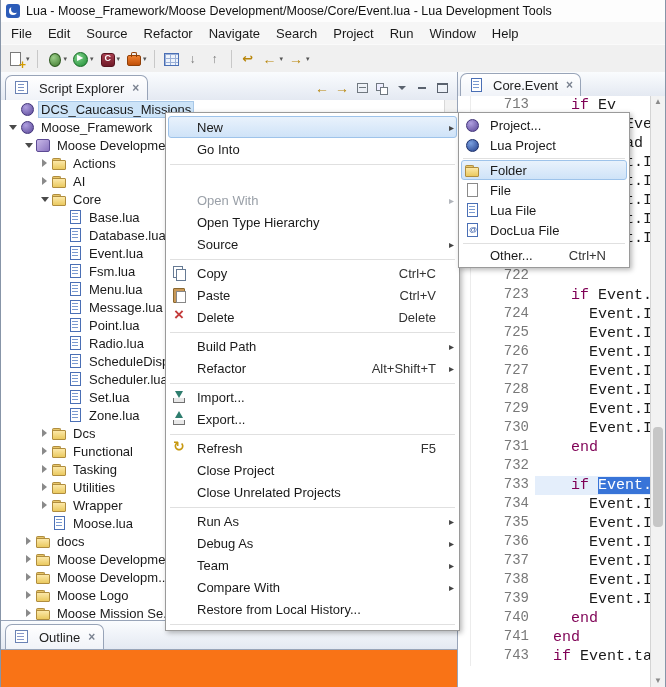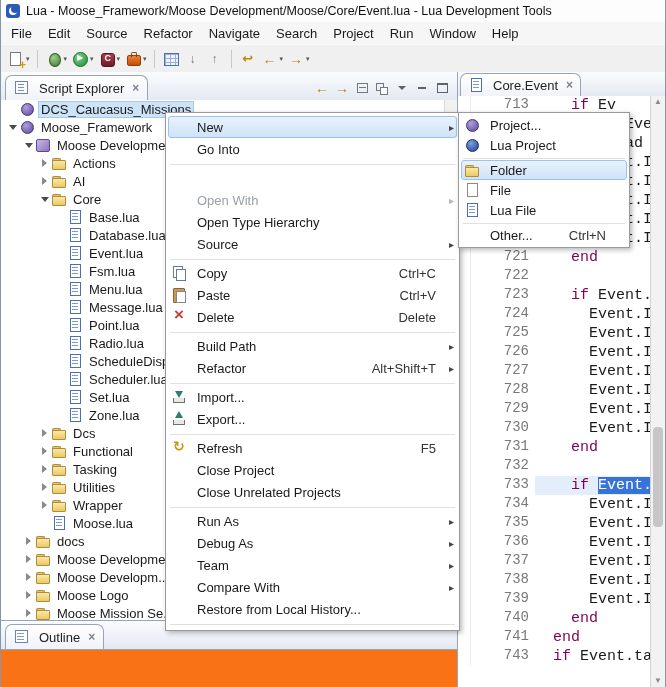--- a/index.html
+++ b/index.html
@@ -750,20 +750,26 @@
       <span class="marrow-sp"></span>
     </div>
 
     <div class="mitem">
       <span class="mico lua-file-icon"></span>
       <span class="mlabel">Lua File</span>
       <span class="mshort"></span>
       <span class="marrow-sp"></span>
     </div>
 
+    <div class="mitem">
+      <span class="mico doclua-file-icon"></span>
+      <span class="mlabel">DocLua File</span>
+      <span class="mshort"></span>
+      <span class="marrow-sp"></span>
+    </div>
 
     <div class="msep"></div>
 
     <div class="mitem">
       <span class="mico"></span>
       <span class="mlabel">Other...</span>
       <span class="mshort">Ctrl+N</span>
       <span class="marrow-sp"></span>
     </div>
 

